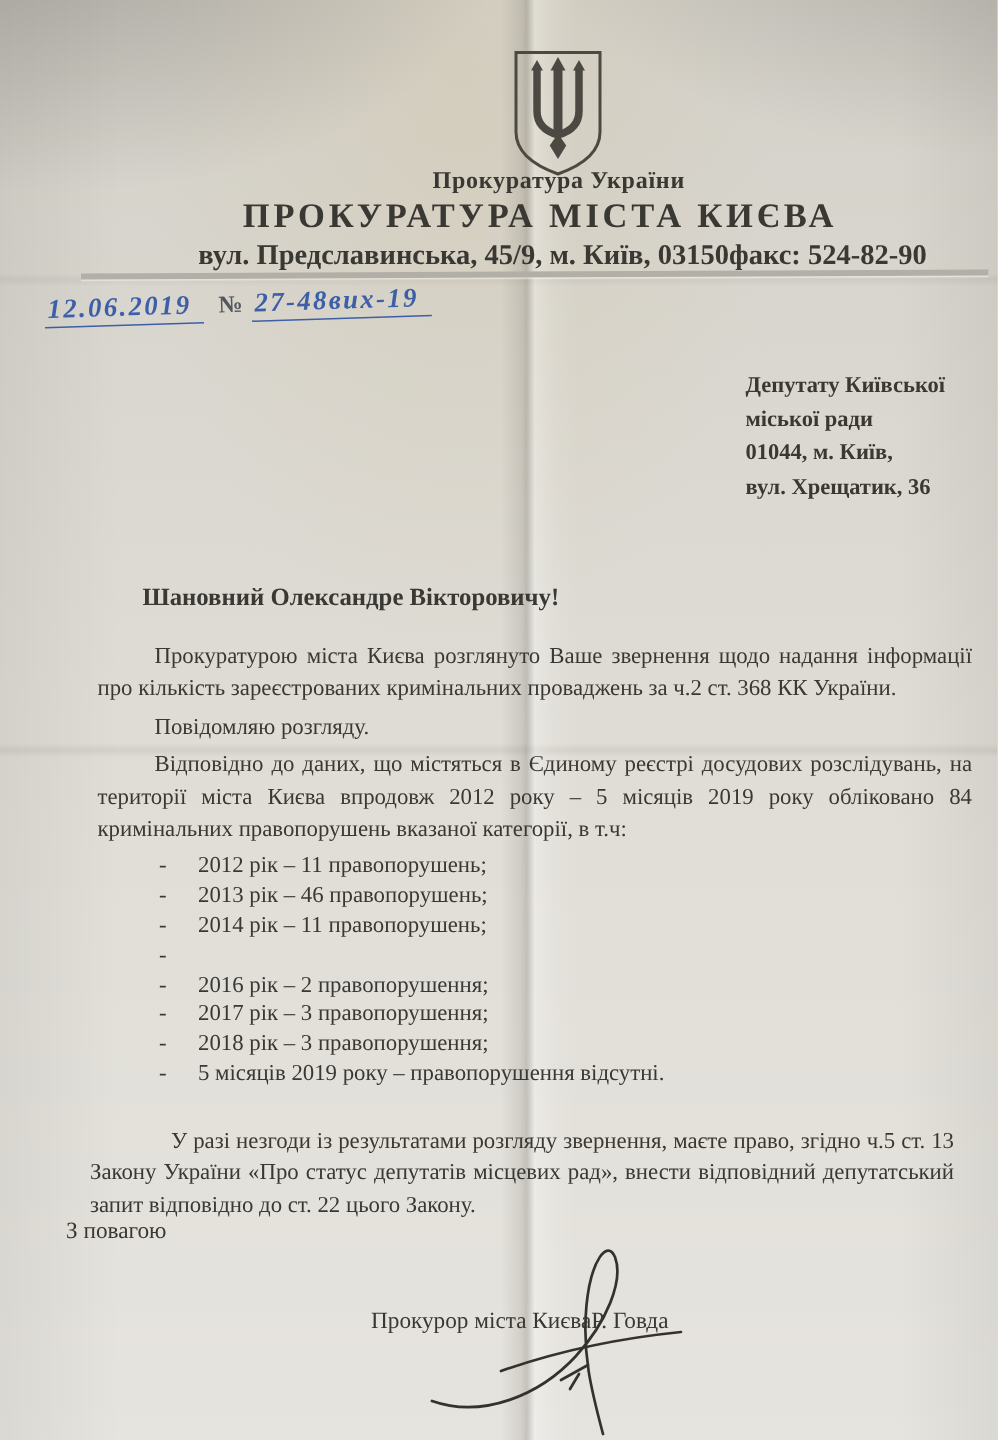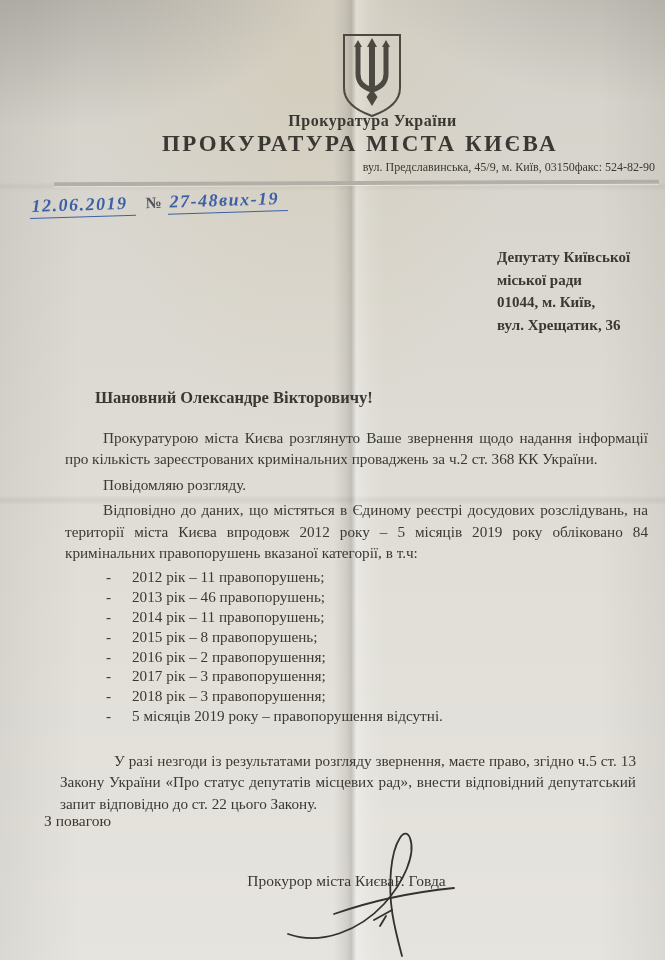--- a/index.html
+++ b/index.html
@@ -22,21 +22,21 @@
   .fold{
     position:absolute;inset:0;pointer-events:none;
     background-image:
       linear-gradient(to right, rgba(0,0,0,0) 50.2%, rgba(96,92,84,0.14) 52.2%, rgba(105,100,92,0.26) 52.8%, rgba(255,255,255,0.30) 53.6%, rgba(255,255,255,0.10) 55.5%, rgba(0,0,0,0) 58%),
       linear-gradient(to bottom, rgba(0,0,0,0) 51.6%, rgba(96,92,84,0.10) 52.1%, rgba(0,0,0,0) 52.6%),
       linear-gradient(to bottom, rgba(0,0,0,0) 19.0%, rgba(96,92,84,0.08) 19.4%, rgba(0,0,0,0) 19.9%);
   }
   .emblem{position:absolute;left:336px;top:32px;width:72px;height:88px;}
   .agency{position:absolute;top:112px;left:0;width:745px;text-align:center;font-weight:bold;font-size:16px;letter-spacing:0.5px;}
   .lh-title{position:absolute;top:131px;left:0;width:720px;text-align:center;font-weight:bold;font-size:23px;letter-spacing:2.5px;white-space:nowrap;}
-  .addr-row{position:absolute;top:160px;left:95px;right:10px;display:flex;justify-content:flex-end;font-weight:normal;font-size:12px;}
+  .addr-row{position:absolute;top:160px;left:95px;right:10px;display:flex;justify-content:center;font-weight:bold;font-size:19px;}
   .lh-rule{position:absolute;top:181px;left:54px;right:6px;height:4px;background:#b2afa7;transform:rotate(-0.25deg);box-shadow:0 1px 1px rgba(255,255,255,0.5);}
   .ref-line{
     position:absolute;top:196px;left:30px;width:360px;
     font-style:italic;font-weight:bold;font-size:18px;letter-spacing:1.5px;
     color:#3c5fa8;transform:rotate(-1.8deg);transform-origin:left bottom;white-space:nowrap;
   }
   .ref-line .hand{border-bottom:1.6px solid #3c5fa8;padding:0 8px 2px 2px;}
   .ref-line .nsign{color:#55565e;font-style:normal;letter-spacing:0;margin:0 6px 0 10px;font-size:16px;}
   .recipient{position:absolute;top:246px;left:497px;font-weight:bold;font-size:15px;line-height:22.5px;white-space:nowrap;}
   .salutation{position:absolute;top:388px;left:95px;right:0;text-align:left;font-weight:bold;font-size:16.5px;}
@@ -111,21 +111,20 @@
     <div class="li">
         <span class="marker">-</span>
         <span>2013 рік – 46 правопорушень;</span>
       </div>
     <div class="li">
         <span class="marker">-</span>
         <span>2014 рік – 11 правопорушень;</span>
       </div>
     <div class="li">
         <span class="marker">-</span>
-        <span>2015 рік – 8 правопорушень;</span>
       </div>
     <div class="li">
         <span class="marker">-</span>
         <span>2016 рік – 2 правопорушення;</span>
       </div>
     <div class="li">
         <span class="marker">-</span>
         <span>2017 рік – 3 правопорушення;</span>
       </div>
     <div class="li">

